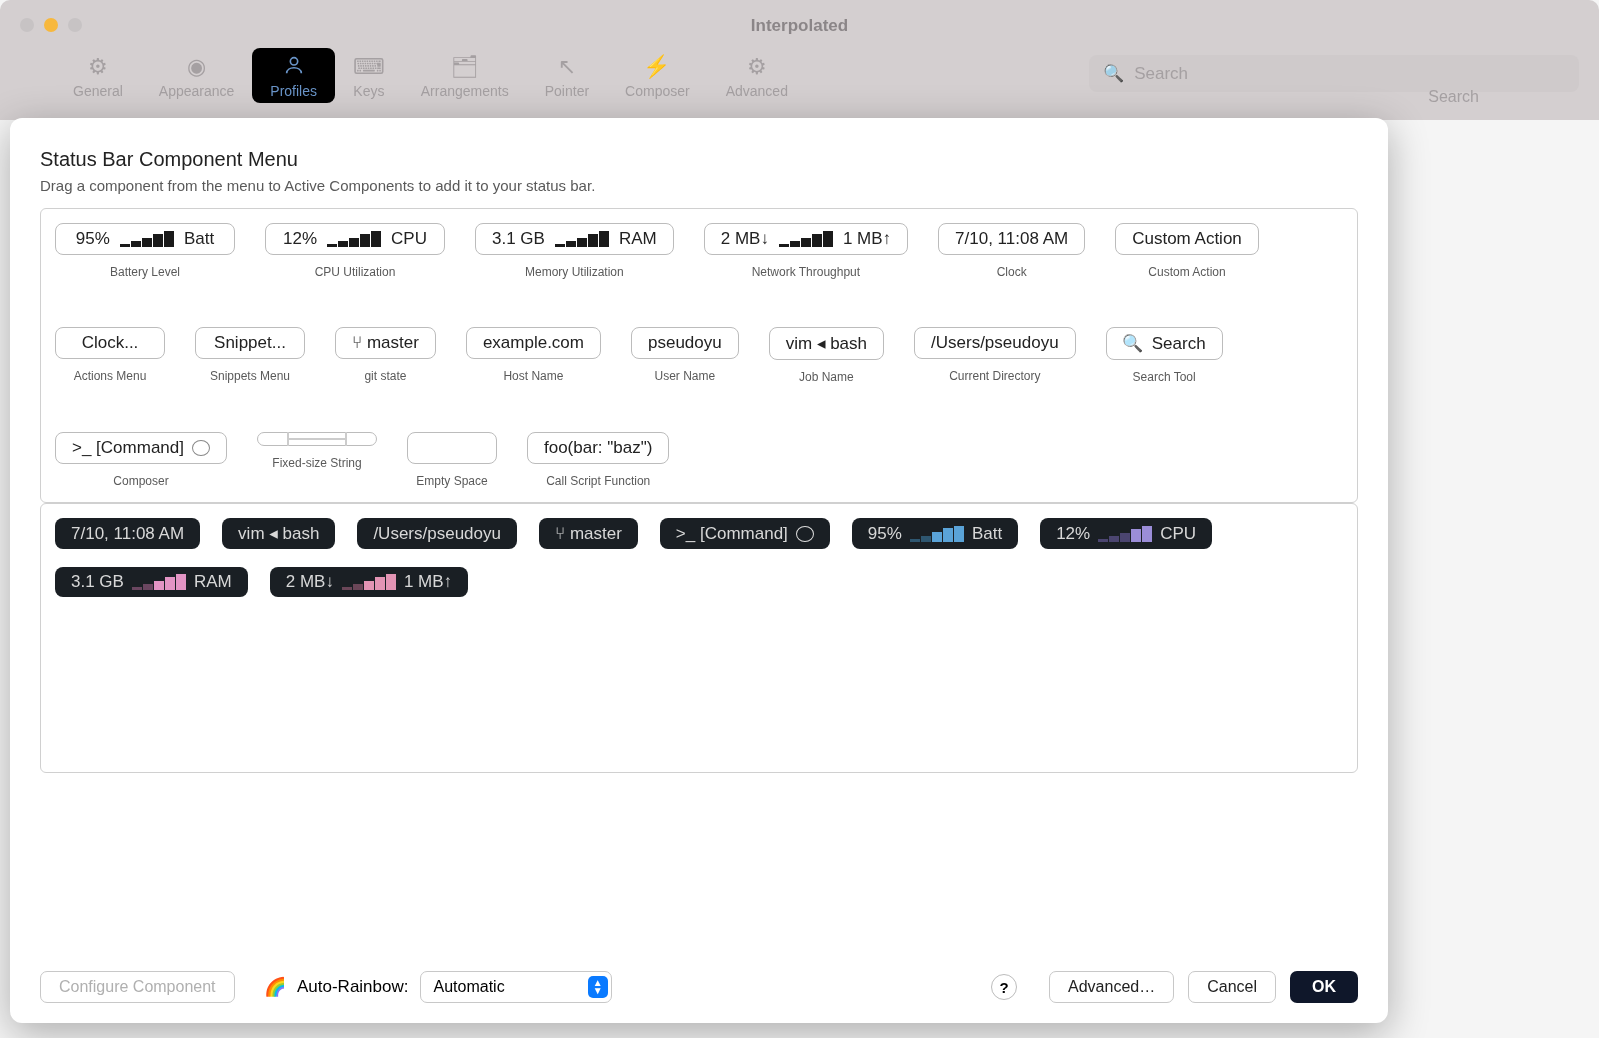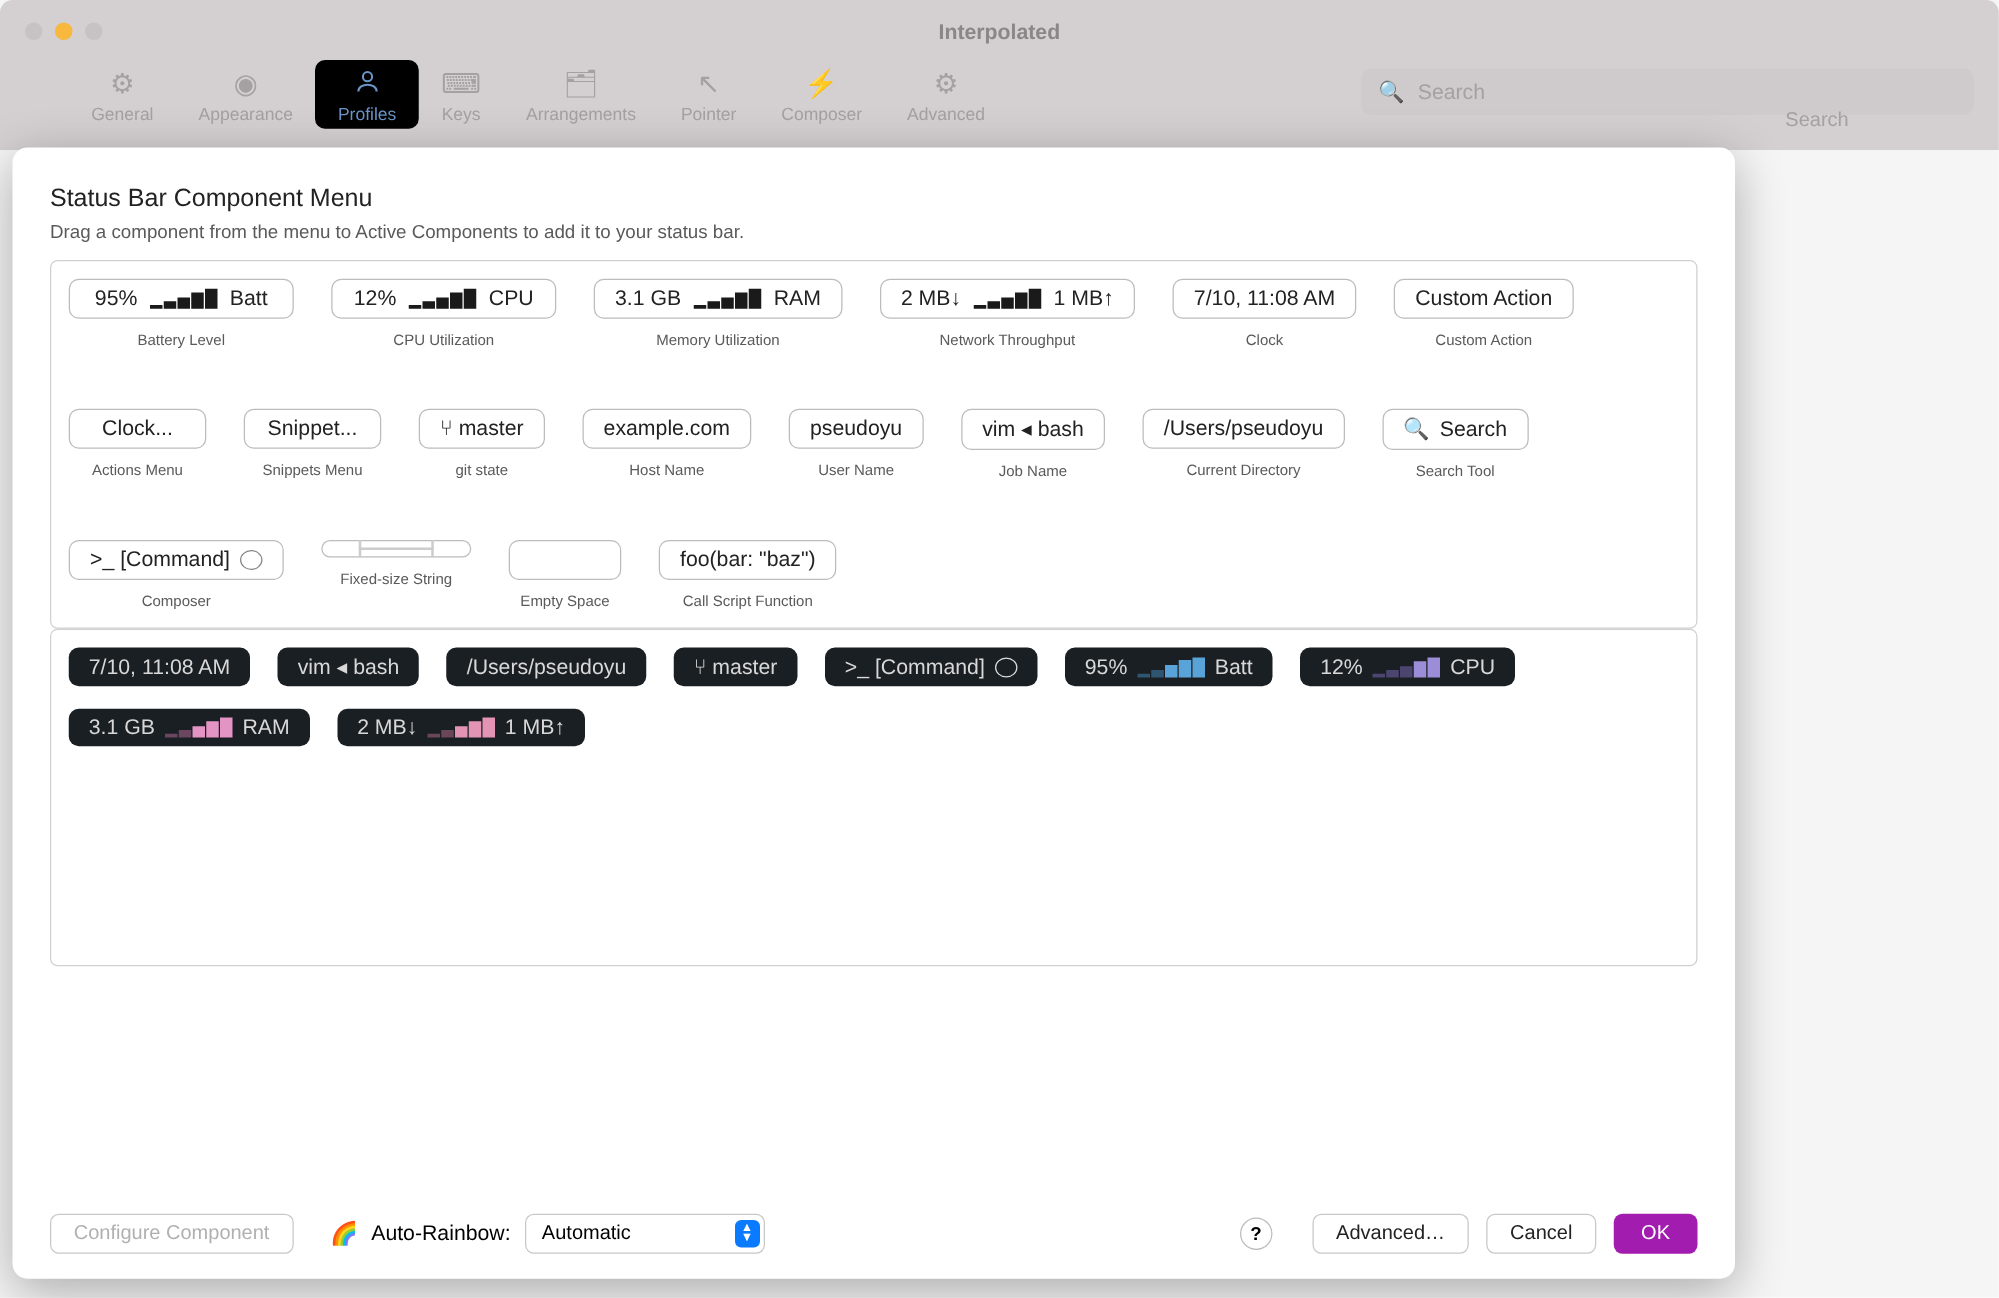--- a/index.html
+++ b/index.html
@@ -209,24 +209,25 @@
   .btn {
     border: 1px solid #c8c8c8;
     background: #fff;
     border-radius: 7px;
     padding: 6px 18px;
     font-size: 16px;
     color: #222;
   }
   .btn[disabled] { color: #b0b0b0; }
   .btn.primary {
-    background: #a21caf;
+    background: #0f172a;
     color: #fff;
     border: none;
     padding: 7px 22px;
+    font-weight: bold;
   }
   .footer-gap { flex: 1; }
   .rainbow { font-size: 18px; margin-left: 30px; margin-right: 10px; }
   .select-box {
     display: flex;
     align-items: center;
     border: 1px solid #c8c8c8;
     border-radius: 7px;
     background: #fff;
     margin-left: 12px;

